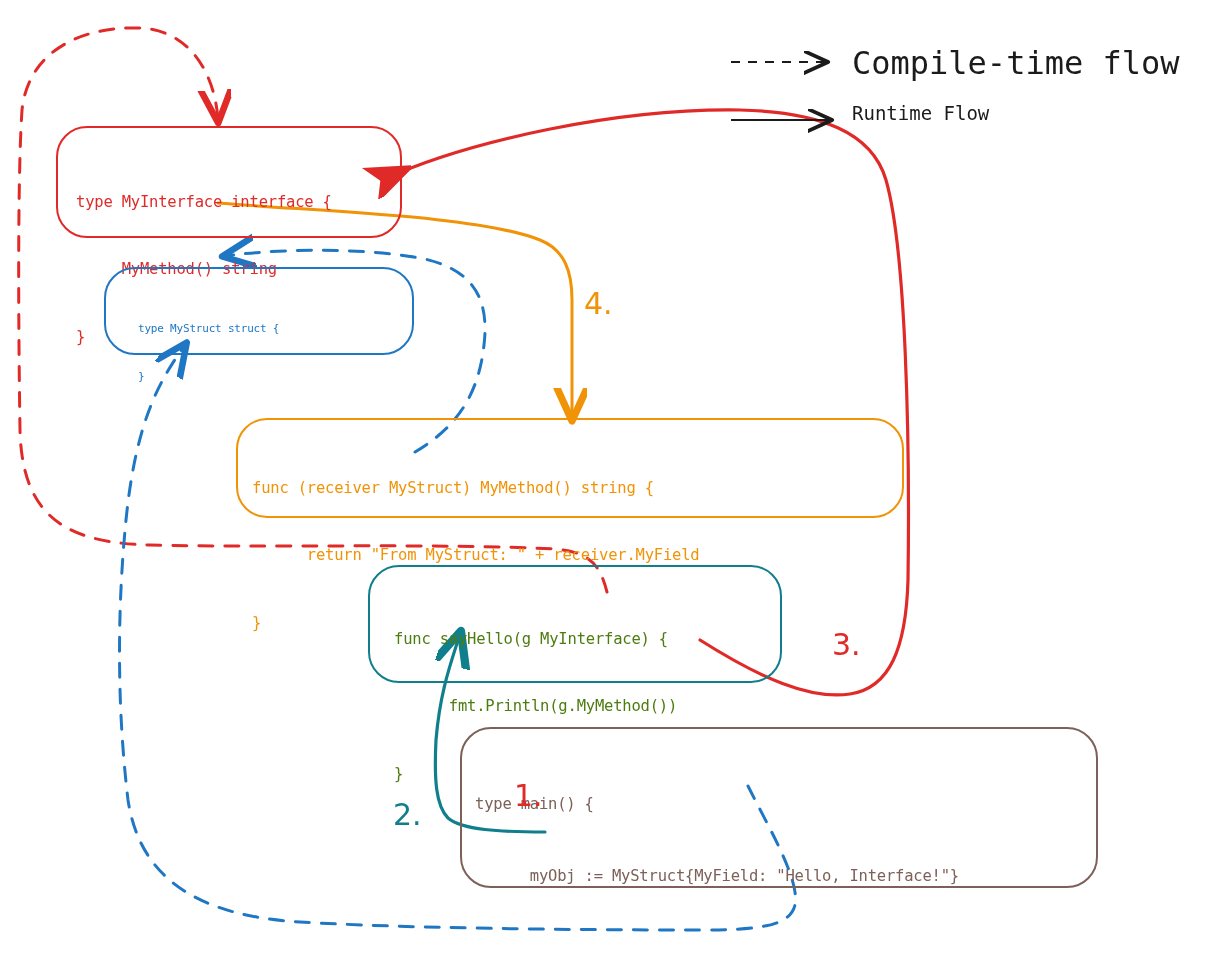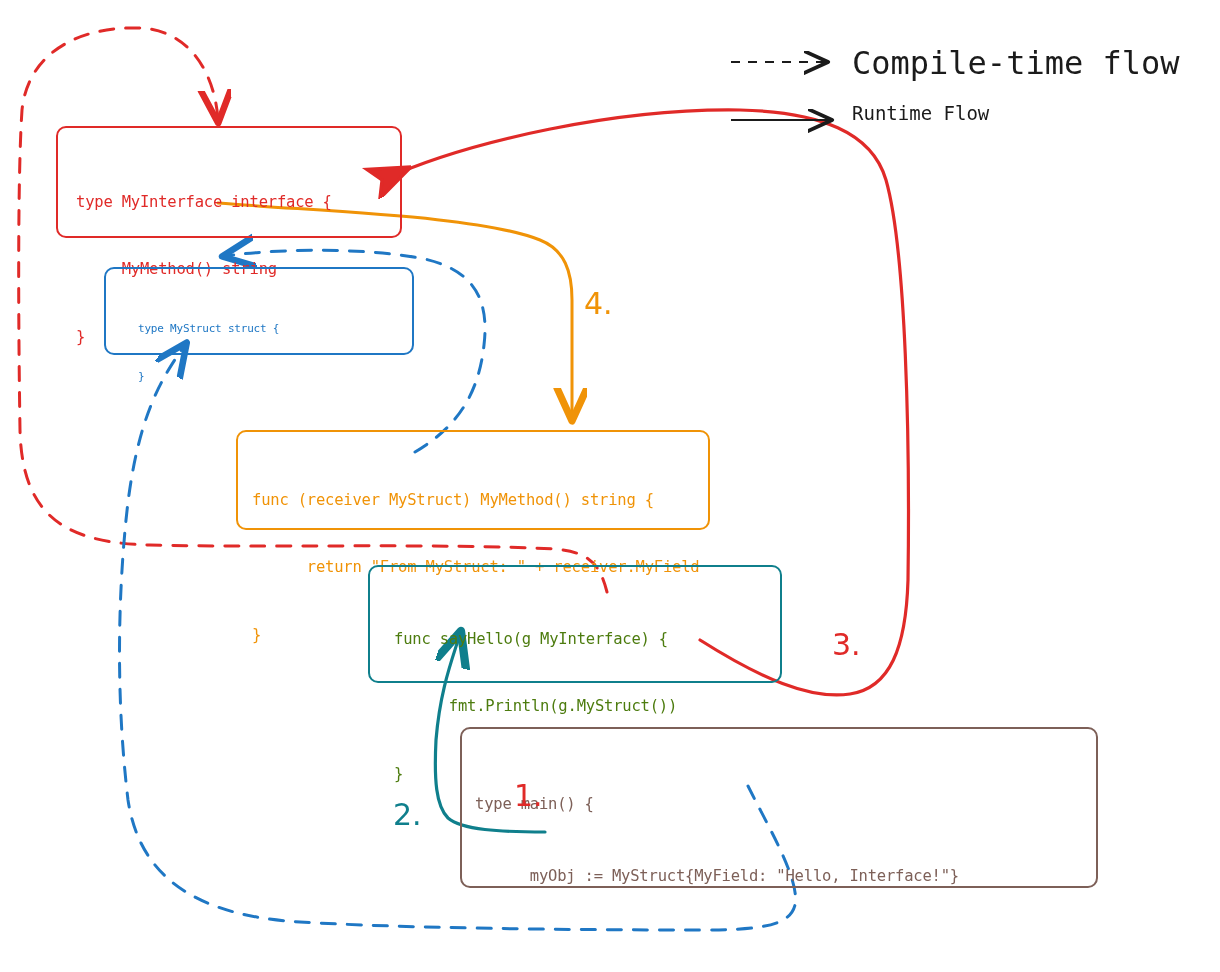--- a/index.html
+++ b/index.html
@@ -21,21 +21,21 @@
     top: 0;
     width: 1220px;
     height: 972px;
     overflow: visible;
   }
   .code-box {
     position: absolute;
     box-sizing: border-box;
     border-style: solid;
     border-width: 2.6px;
-    border-radius: 10px;
+    border-radius: 31px;
     background: transparent;
     font-family: "DejaVu Sans Mono", "Liberation Mono", monospace;
     white-space: pre;
     line-height: 1.45;
     letter-spacing: -0.2px;
   }
   .code-box .line { display: block; }
   .legend {
     position: absolute;
     font-family: "DejaVu Sans Mono", "Liberation Mono", monospace;
@@ -108,29 +108,29 @@
     <span class="line">type MyInterface interface {</span>
     <span class="line">     MyMethod() string</span>
     <span class="line">}</span>
   </div>
 
   <div class="code-box" style="left:104px; top:267px; width:310px; height:88px; border-color:#1f77c4; color:#1f77c4; font-size:11px; padding:20px 0 0 32px;">
     <span class="line">type MyStruct struct {</span>
     <span class="line">}</span>
   </div>
 
-  <div class="code-box" style="left:236px; top:430px; width:474px; height:100px; border-color:#f09307; color:#f09307; font-size:15.5px; padding:12px 0 0 14px;">
+  <div class="code-box" style="left:236px; top:418px; width:668px; height:100px; border-color:#f09307; color:#f09307; font-size:15.5px; padding:12px 0 0 14px;">
     <span class="line">func (receiver MyStruct) MyMethod() string {</span>
     <span class="line">      return "From MyStruct: " + receiver.MyField</span>
     <span class="line">}</span>
   </div>
 
   <div class="code-box" style="left:368px; top:565px; width:414px; height:118px; border-color:#0f7f8c; color:#4d7c0f; font-size:15.5px; padding:16px 0 0 24px;">
     <span class="line">func sayHello(g MyInterface) {</span>
-    <span class="line">      fmt.Println(g.MyStruct())</span>
+    <span class="line">      fmt.Println(g.MyMethod())</span>
     <span class="line">}</span>
   </div>
 
   <div class="code-box" style="left:460px; top:727px; width:638px; height:161px; border-color:#7d6058; color:#7d6058; font-size:15.5px; padding:15px 0 0 13px; line-height:1.55;">
     <span class="line">type main() {</span>
     <span class="line">      myObj := MyStruct{MyField: "Hello, Interface!"}</span>
     <span class="line"></span>
     
     
   </div>

